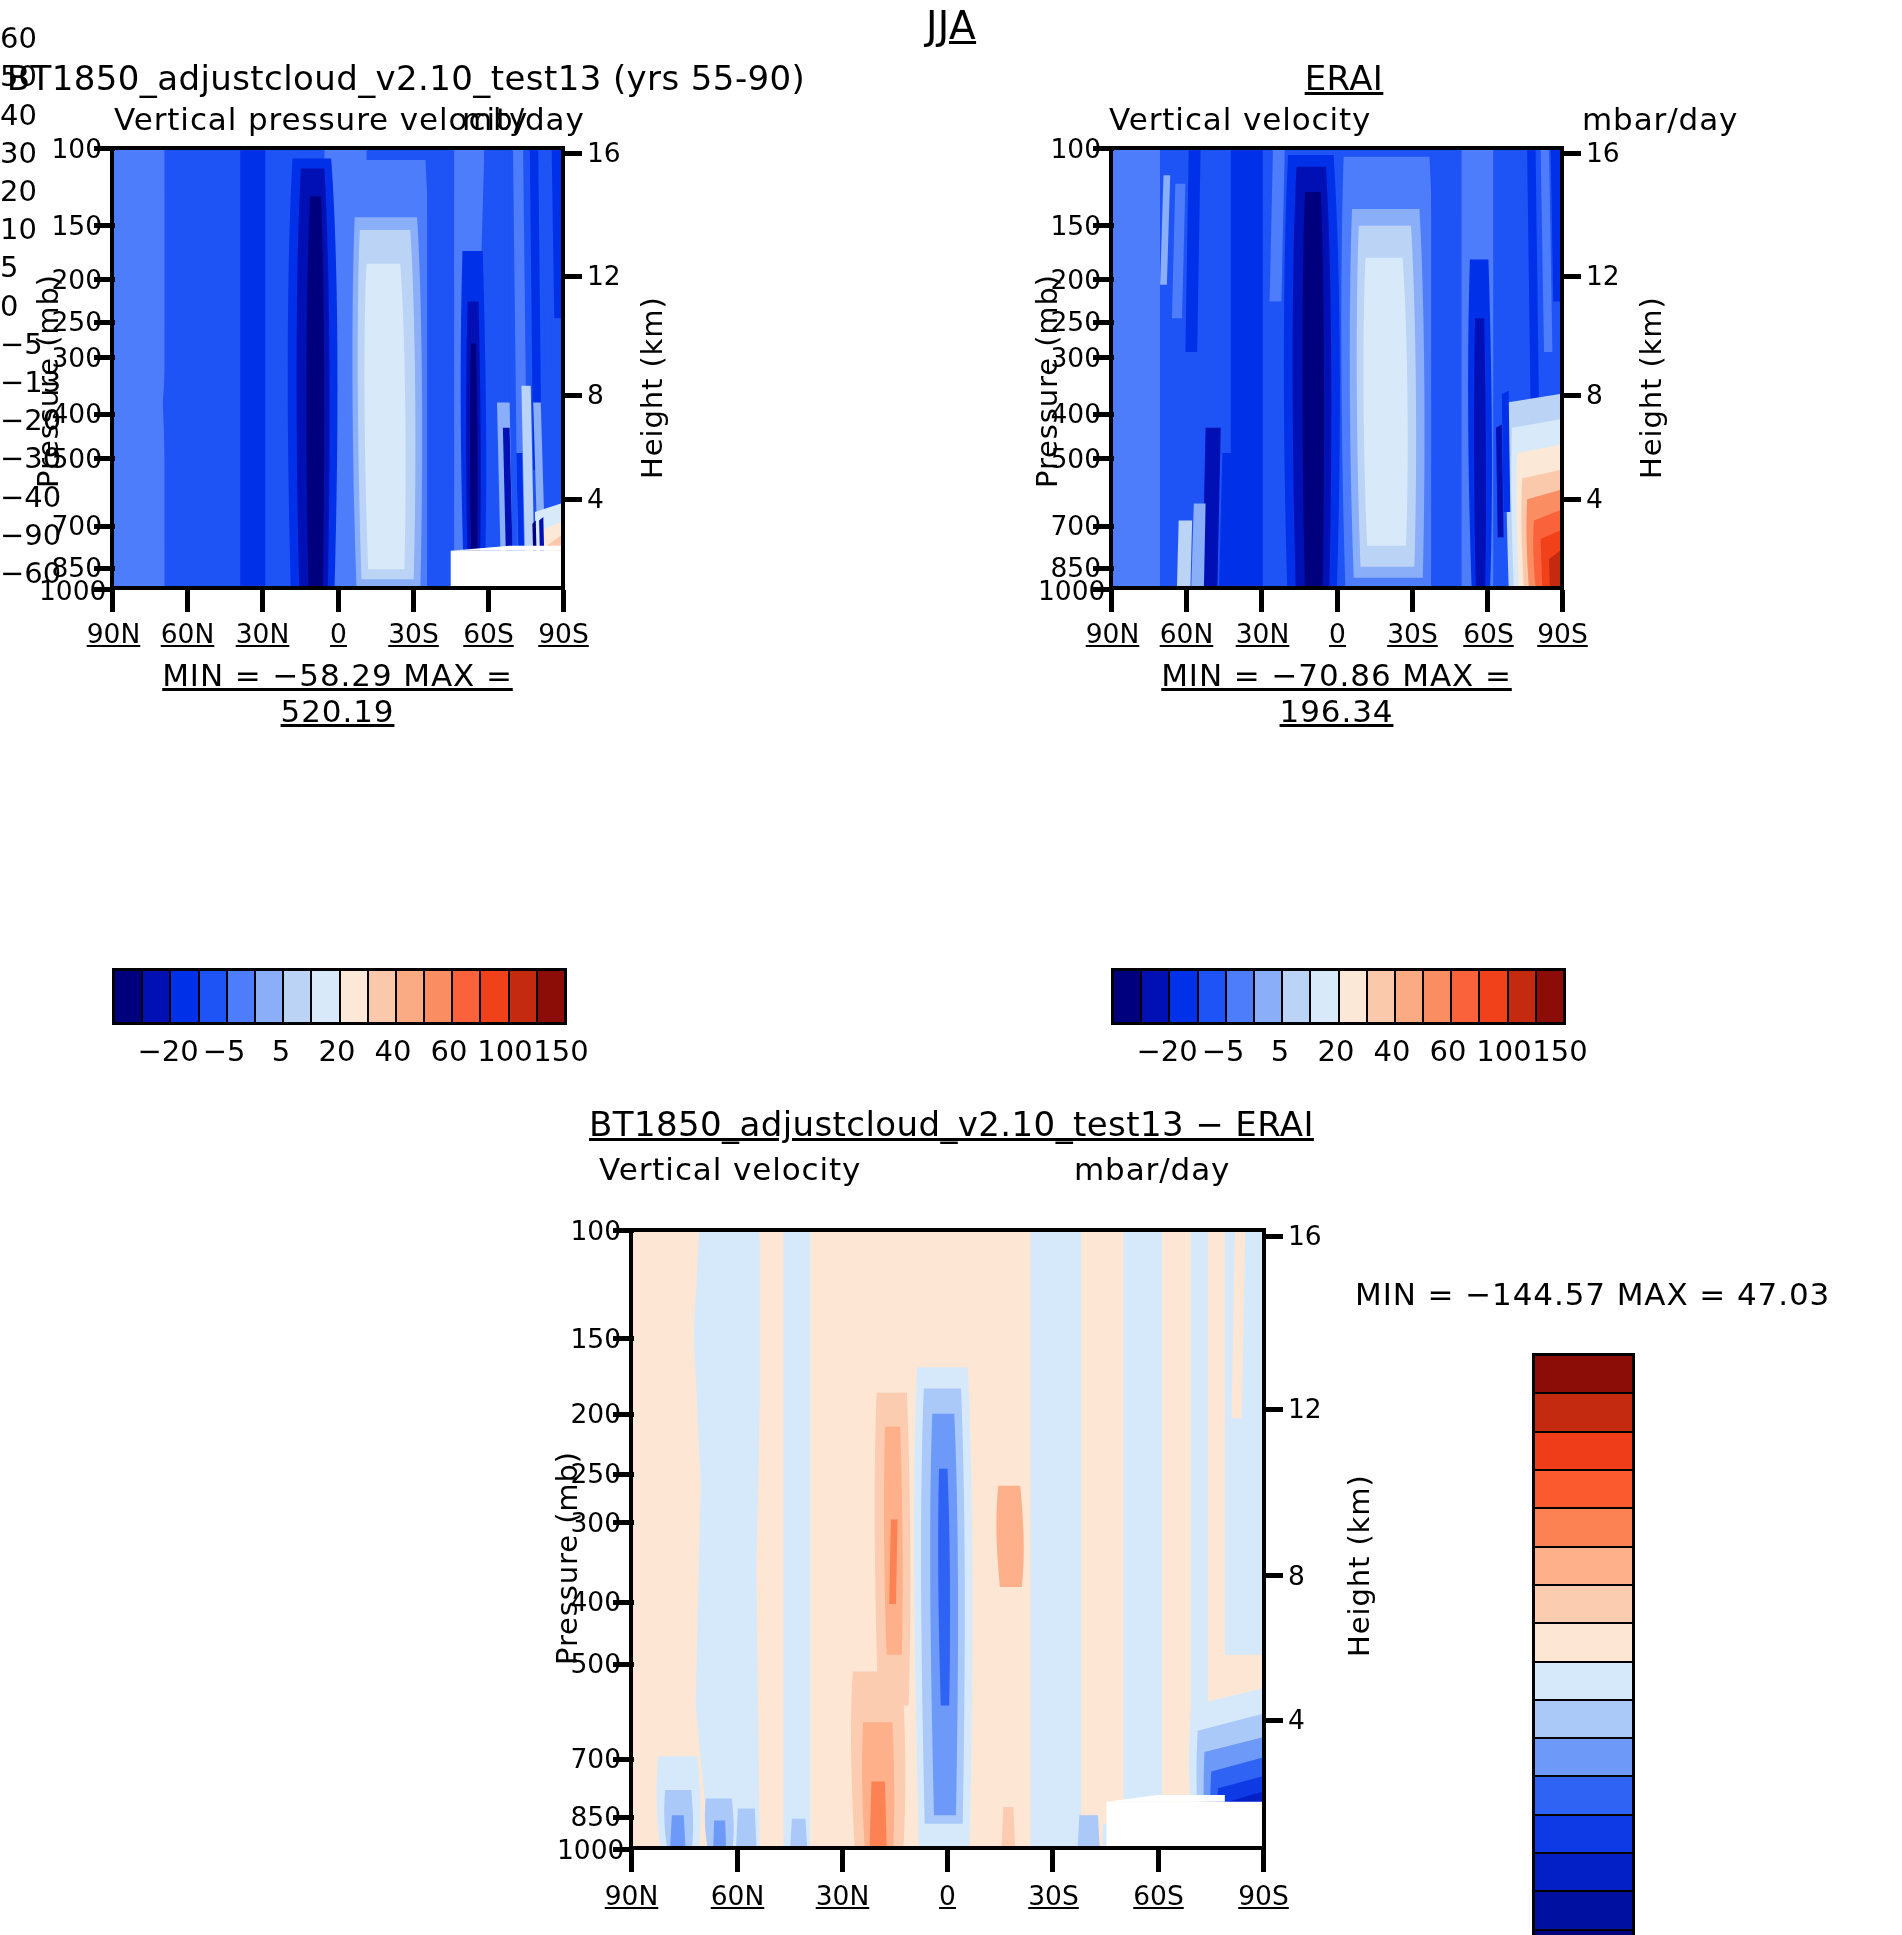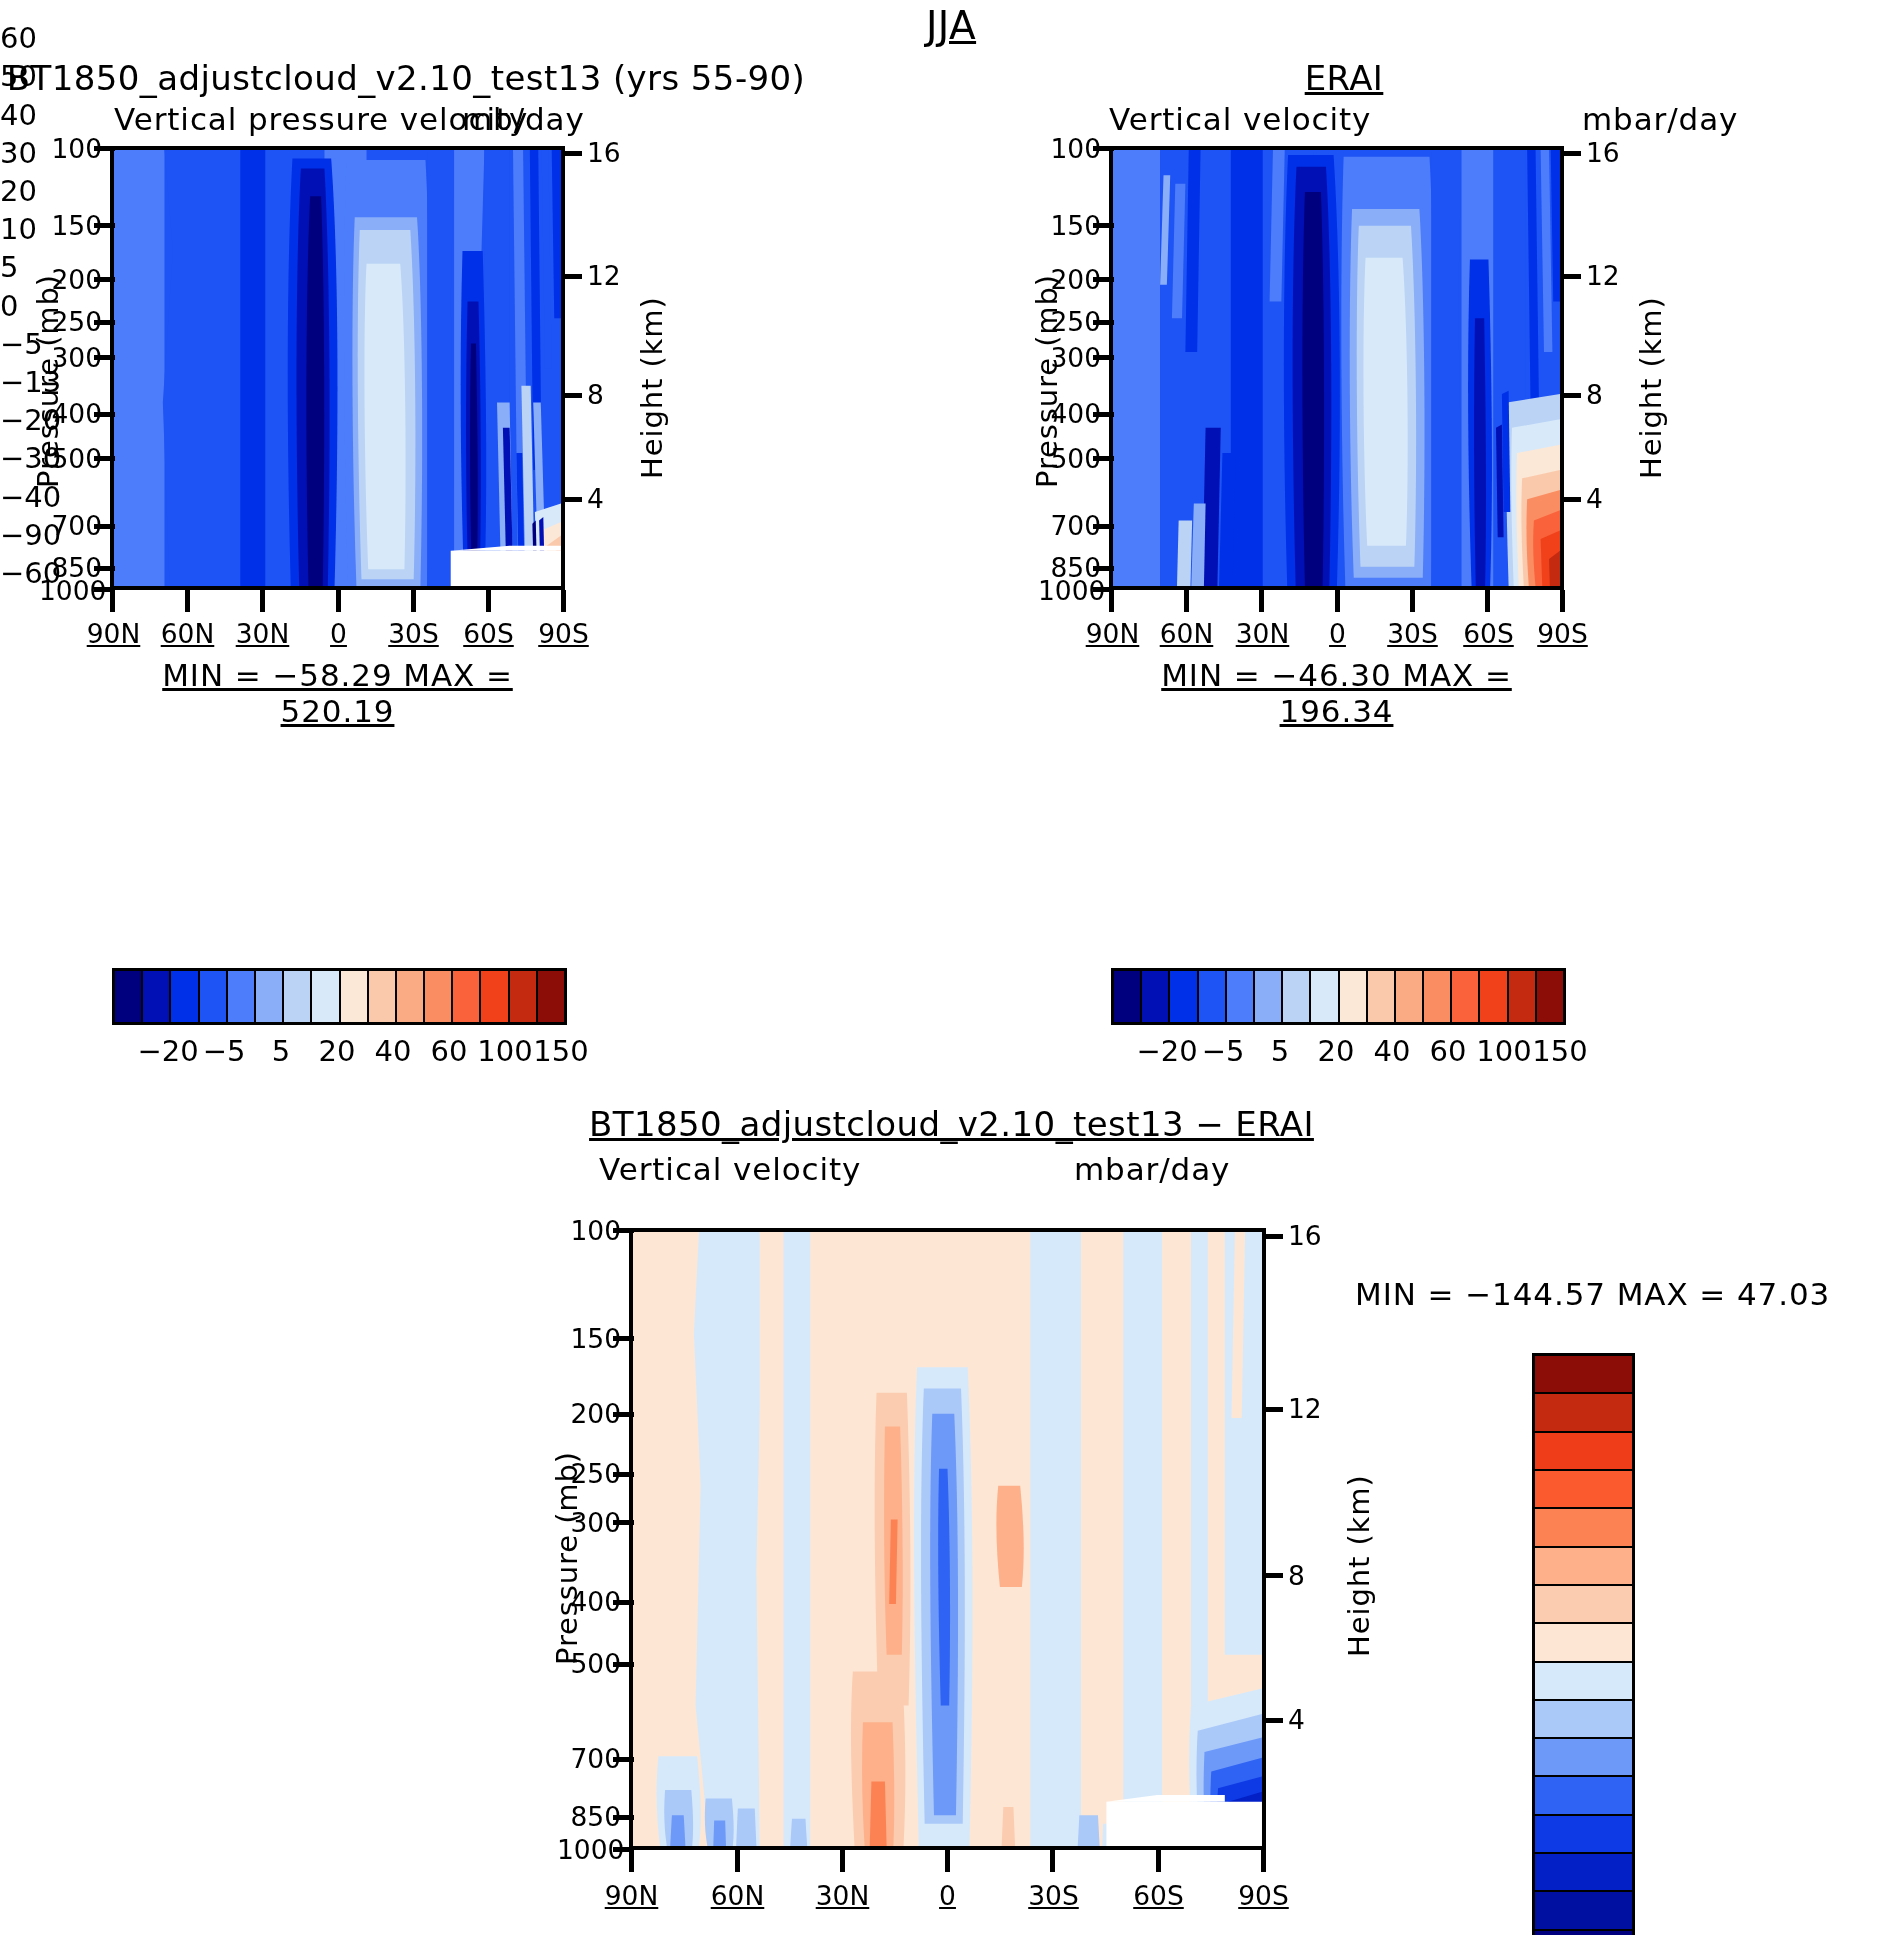--- a/index.html
+++ b/index.html
@@ -276,21 +276,21 @@
 <div class="tick" style="left:1485px;top:590px;width:5.1px;height:22px;"></div>
 <div class="tick" style="left:1560px;top:590px;width:5.1px;height:22px;"></div>
 <div class="abs t-tick ctr" style="left:1061px;top:618px;width:103px;">90N</div>
 <div class="abs t-tick ctr" style="left:1135px;top:618px;width:103px;">60N</div>
 <div class="abs t-tick ctr" style="left:1211px;top:618px;width:103px;">30N</div>
 <div class="abs t-tick ctr" style="left:1286px;top:618px;width:103px;">0</div>
 <div class="abs t-tick ctr" style="left:1361px;top:618px;width:103px;">30S</div>
 <div class="abs t-tick ctr" style="left:1437px;top:618px;width:103px;">60S</div>
 <div class="abs t-tick ctr" style="left:1511px;top:618px;width:103px;">90S</div>
 
-<div class="abs t-minmax ctr" style="left:1109px;top:657px;width:455px;">MIN = −46.30   MAX = 196.34</div>
+<div class="abs t-minmax ctr" style="left:1109px;top:657px;width:455px;">MIN = −70.86   MAX = 196.34</div>
 
 <div class="hbar" style="left:1111px;top:968px;width:449px;height:51px;">
     <div style="background: rgb(0, 0, 127);"></div>
     <div style="background: rgb(0, 16, 180);"></div>
     <div style="background: rgb(0, 48, 232);"></div>
     <div style="background: rgb(30, 83, 245);"></div>
     <div style="background: rgb(77, 125, 250);"></div>
     <div style="background: rgb(138, 174, 248);"></div>
     <div style="background: rgb(187, 212, 245);"></div>
     <div style="background: rgb(216, 233, 250);"></div>

